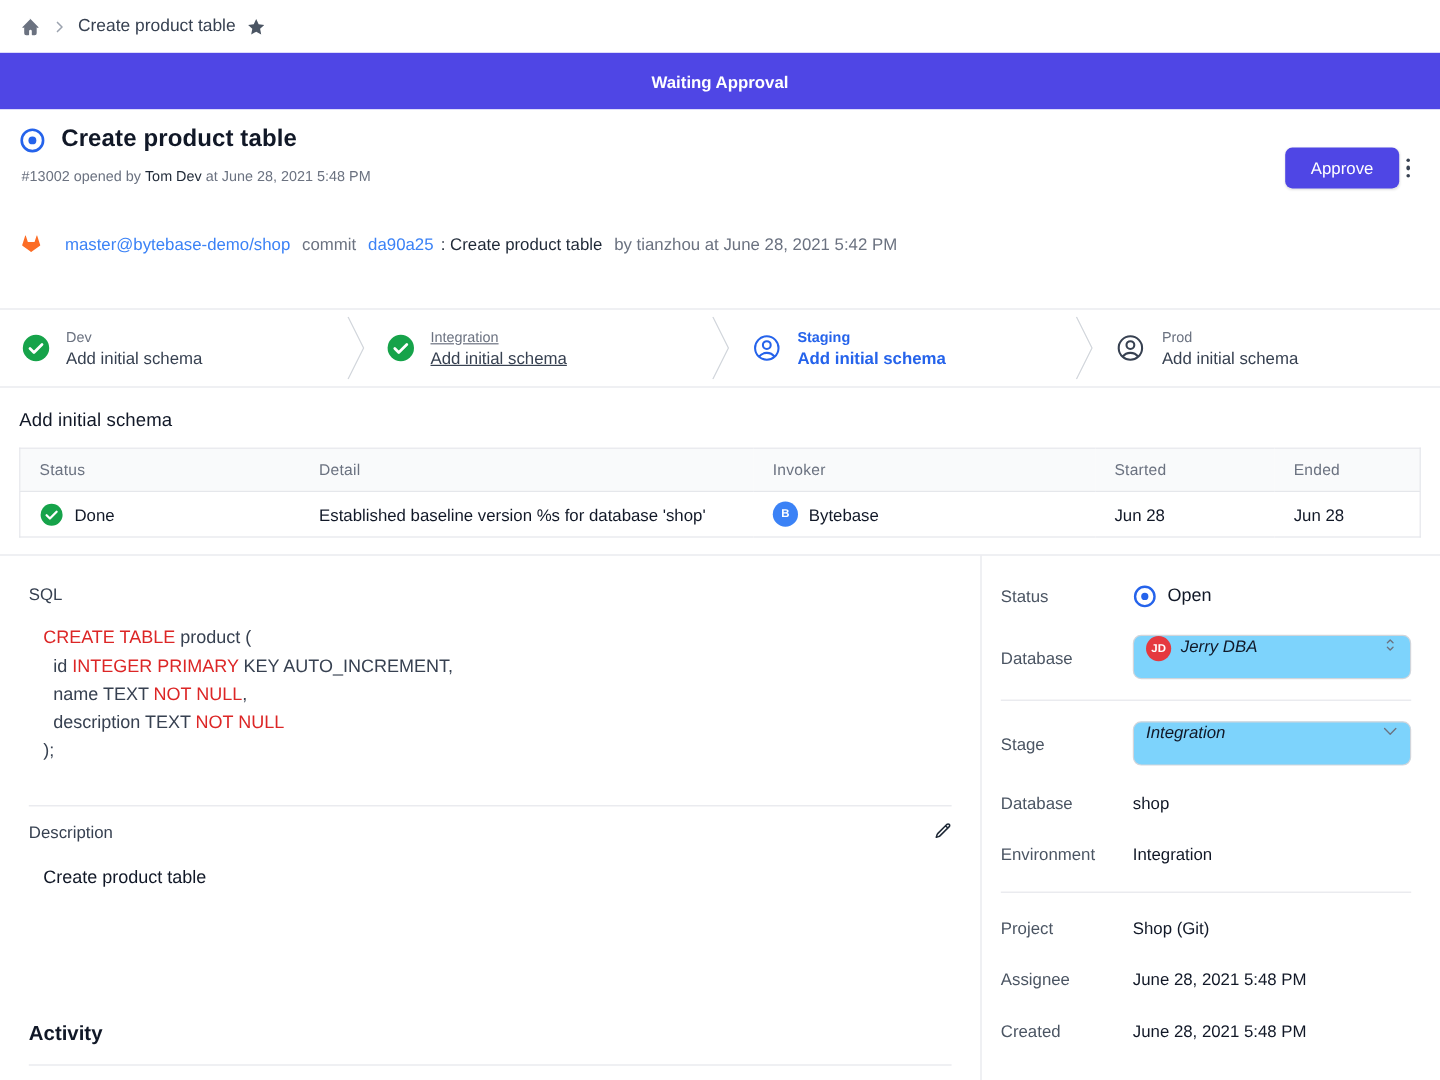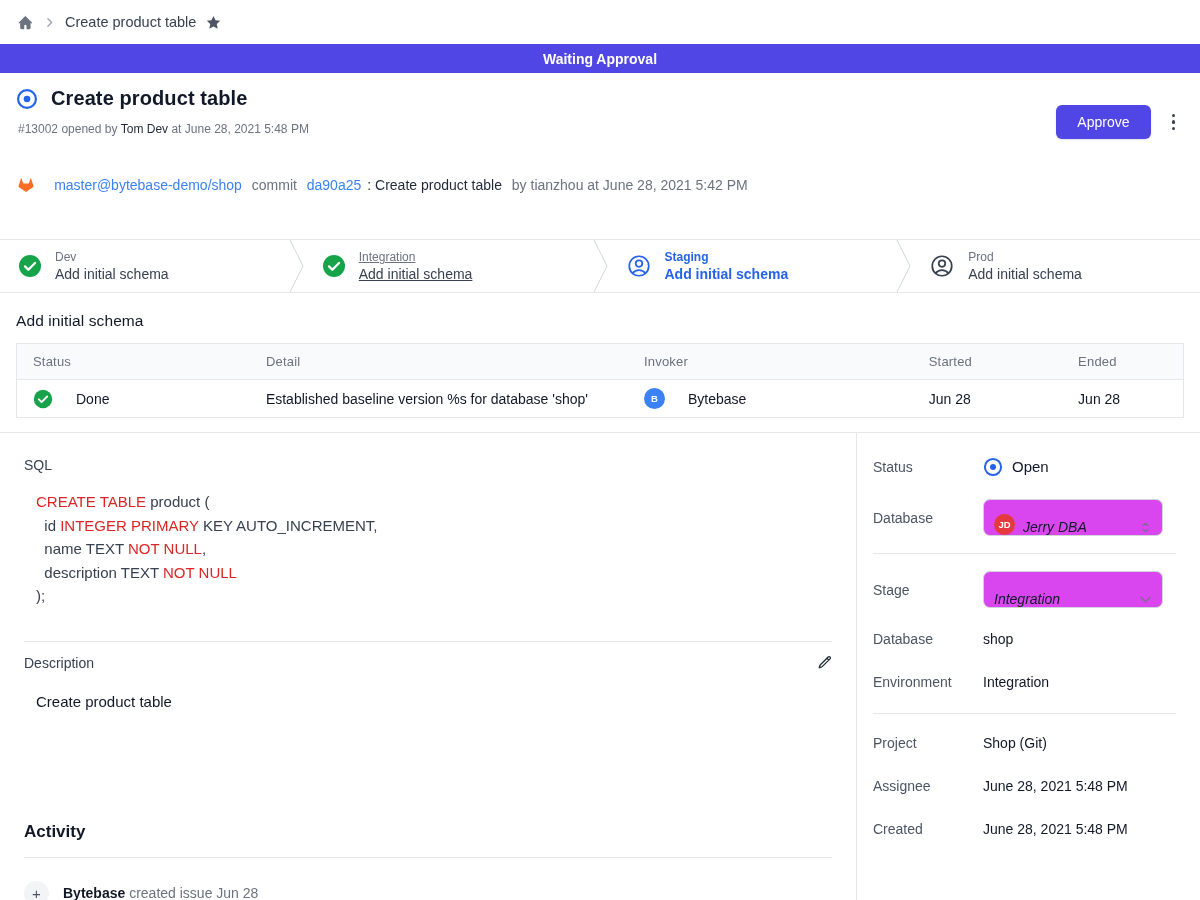--- a/index.html
+++ b/index.html
@@ -15,55 +15,55 @@
     --border:#e5e7eb; --gray:#6b7280; --dark:#111827;
   }
   svg{display:block;}
 
   
   .breadcrumb-bar{height:44px; display:flex; align-items:center; padding:0 16px; gap:9px; background:#fff;}
   .breadcrumb-bar .crumb{font-size:14.5px; color:#374151;}
   .icon-btn{display:inline-flex; align-items:center; cursor:pointer;}
 
   
-  .banner{height:29px; background:var(--accent); color:#fff; display:flex; align-items:center; justify-content:center; font-weight:700; font-size:14px;}
+  .banner{height:47px; background:var(--accent); color:#fff; display:flex; align-items:center; justify-content:center; font-weight:700; font-size:14px;}
 
   
   .issue-header{position:relative; padding:14px 16px 13px;}
   .title-row{display:flex; align-items:center; gap:13px;}
   .title-row h1{font-size:20px; font-weight:700; color:var(--dark); letter-spacing:.1px;}
-  .actions{position:absolute; top:32px; right:22px; display:flex; align-items:center; gap:18px;}
+  .actions{position:absolute; top:32px; right:22px; display:flex; align-items:center; gap:3px;}
   .actions button{background:var(--accent); color:#fff; border:none; border-radius:6px; font-size:14px; font-weight:500; padding:9px 21px; cursor:pointer; font-family:inherit; box-shadow:0 1px 2px rgba(0,0,0,.12);}
   .kebab{display:flex; flex-direction:column; gap:3px; padding:4px 3px; cursor:pointer;}
   .kebab i{width:3.5px; height:3.5px; border-radius:50%; background:#374151;}
   .meta{margin:12px 0 0 2px; color:var(--gray); font-size:12px;}
   .meta span{white-space:pre;}
   .meta .strong, .vcs .strong{color:#1f2937; font-weight:500;}
   .vcs{margin:8px 0 0 1px; display:flex; align-items:center; gap:6px; font-size:14px; color:var(--gray);}
   .vcs span{white-space:pre;}
   .vcs a{color:var(--link); text-decoration:none; cursor:pointer;}
 
   
-  .pipeline{height:54px; border-top:1px solid var(--border); border-bottom:1px solid var(--border); display:flex; align-items:stretch;}
+  .pipeline{height:66px; border-top:1px solid var(--border); border-bottom:1px solid var(--border); display:flex; align-items:stretch;}
   .stage{flex:1; display:flex; align-items:center; gap:13px; padding-left:18px; cursor:pointer;}
   .stage .st-env{font-size:12px; color:var(--gray); margin-bottom:2px;}
   .stage .st-task{font-size:14px; color:#374151;}
   .stage.link .st-env, .stage.link .st-task{text-decoration:underline;}
   .stage.active .st-env, .stage.active .st-task{color:var(--link-strong); font-weight:700; text-decoration:none;}
   .sep{flex:0 0 15px; align-self:center;}
   .st-icon{flex:0 0 auto; display:inline-flex;}
 
   
   .task-section{padding:12px 16px 14px;}
   .task-section h2{font-size:15.5px; font-weight:400; color:var(--dark); margin:7px 0 13px; letter-spacing:.1px;}
   table{width:100%; border-collapse:collapse; border:1px solid var(--border); font-size:14px;}
   thead{background:#f9fafb;}
   th{text-align:left; font-weight:400; font-size:13px; color:#6b7280; padding:10px 16px; letter-spacing:.2px;}
   td{padding:8px 16px; border-top:1px solid var(--border); color:var(--dark);}
-  .cell-flex{display:flex; align-items:center; gap:23px;}
+  .cell-flex{display:flex; align-items:center; gap:9px;}
   .avatar{width:21px; height:21px; border-radius:50%; color:#fff; font-size:9.5px; font-weight:700; display:inline-flex; align-items:center; justify-content:center; flex:0 0 auto;}
   .avatar.blue{background:#3b82f6;}
   .avatar.red{background:#e5393f;}
 
   
   .main{display:flex; border-top:1px solid var(--border); height:531px;}
   .left{width:857px; border-right:1px solid var(--border); padding:24px 24px 0;}
   .sidebar{flex:1; padding:22px 24px 0 16px;}
 
   
@@ -82,21 +82,21 @@
   .activity-item{margin-top:23px; display:flex; align-items:center; gap:14px;}
   .plus-circle{width:25px; height:25px; border-radius:50%; background:#f3f4f6; color:#4b5563; display:flex; align-items:center; justify-content:center; font-size:15px; flex:0 0 auto;}
   .activity-text{font-size:14px; color:var(--gray);}
   .activity-text .strong{color:var(--dark); font-weight:700;}
 
   
   .side-row{display:flex; align-items:center; min-height:23px; margin-bottom:20px;}
   .side-row .lbl{width:110px; flex:0 0 110px; font-size:14px; color:#4b5563;}
   .side-row .val{font-size:14px; color:var(--dark); font-weight:500; display:flex; align-items:center; gap:9px;}
   .side-row.status-row .val{font-size:15px; font-weight:400; gap:9px;}
-  .select{width:180px; height:37px; border:1px solid #d1d5db; border-radius:7px; background:#d946ef; display:flex; align-items:flex-end; gap:8px; padding:0 9px 0 10px; cursor:pointer;}
+  .select{width:232px; height:37px; border:1px solid #d1d5db; border-radius:7px; background:#7dd3fc; display:flex; align-items:flex-start; gap:8px; padding:0 9px 0 10px; cursor:pointer;}
   .select .sel-text{flex:1; font-size:14px; color:var(--dark);font-style:italic;}
   .side-hr{border:none; border-top:1px solid var(--border); margin:0 0 17px;}
   .row-select{margin-bottom:17px;}
 </style>
 </head>
 <body>
 
 <div class="app">
 
   <header class="breadcrumb-bar">

